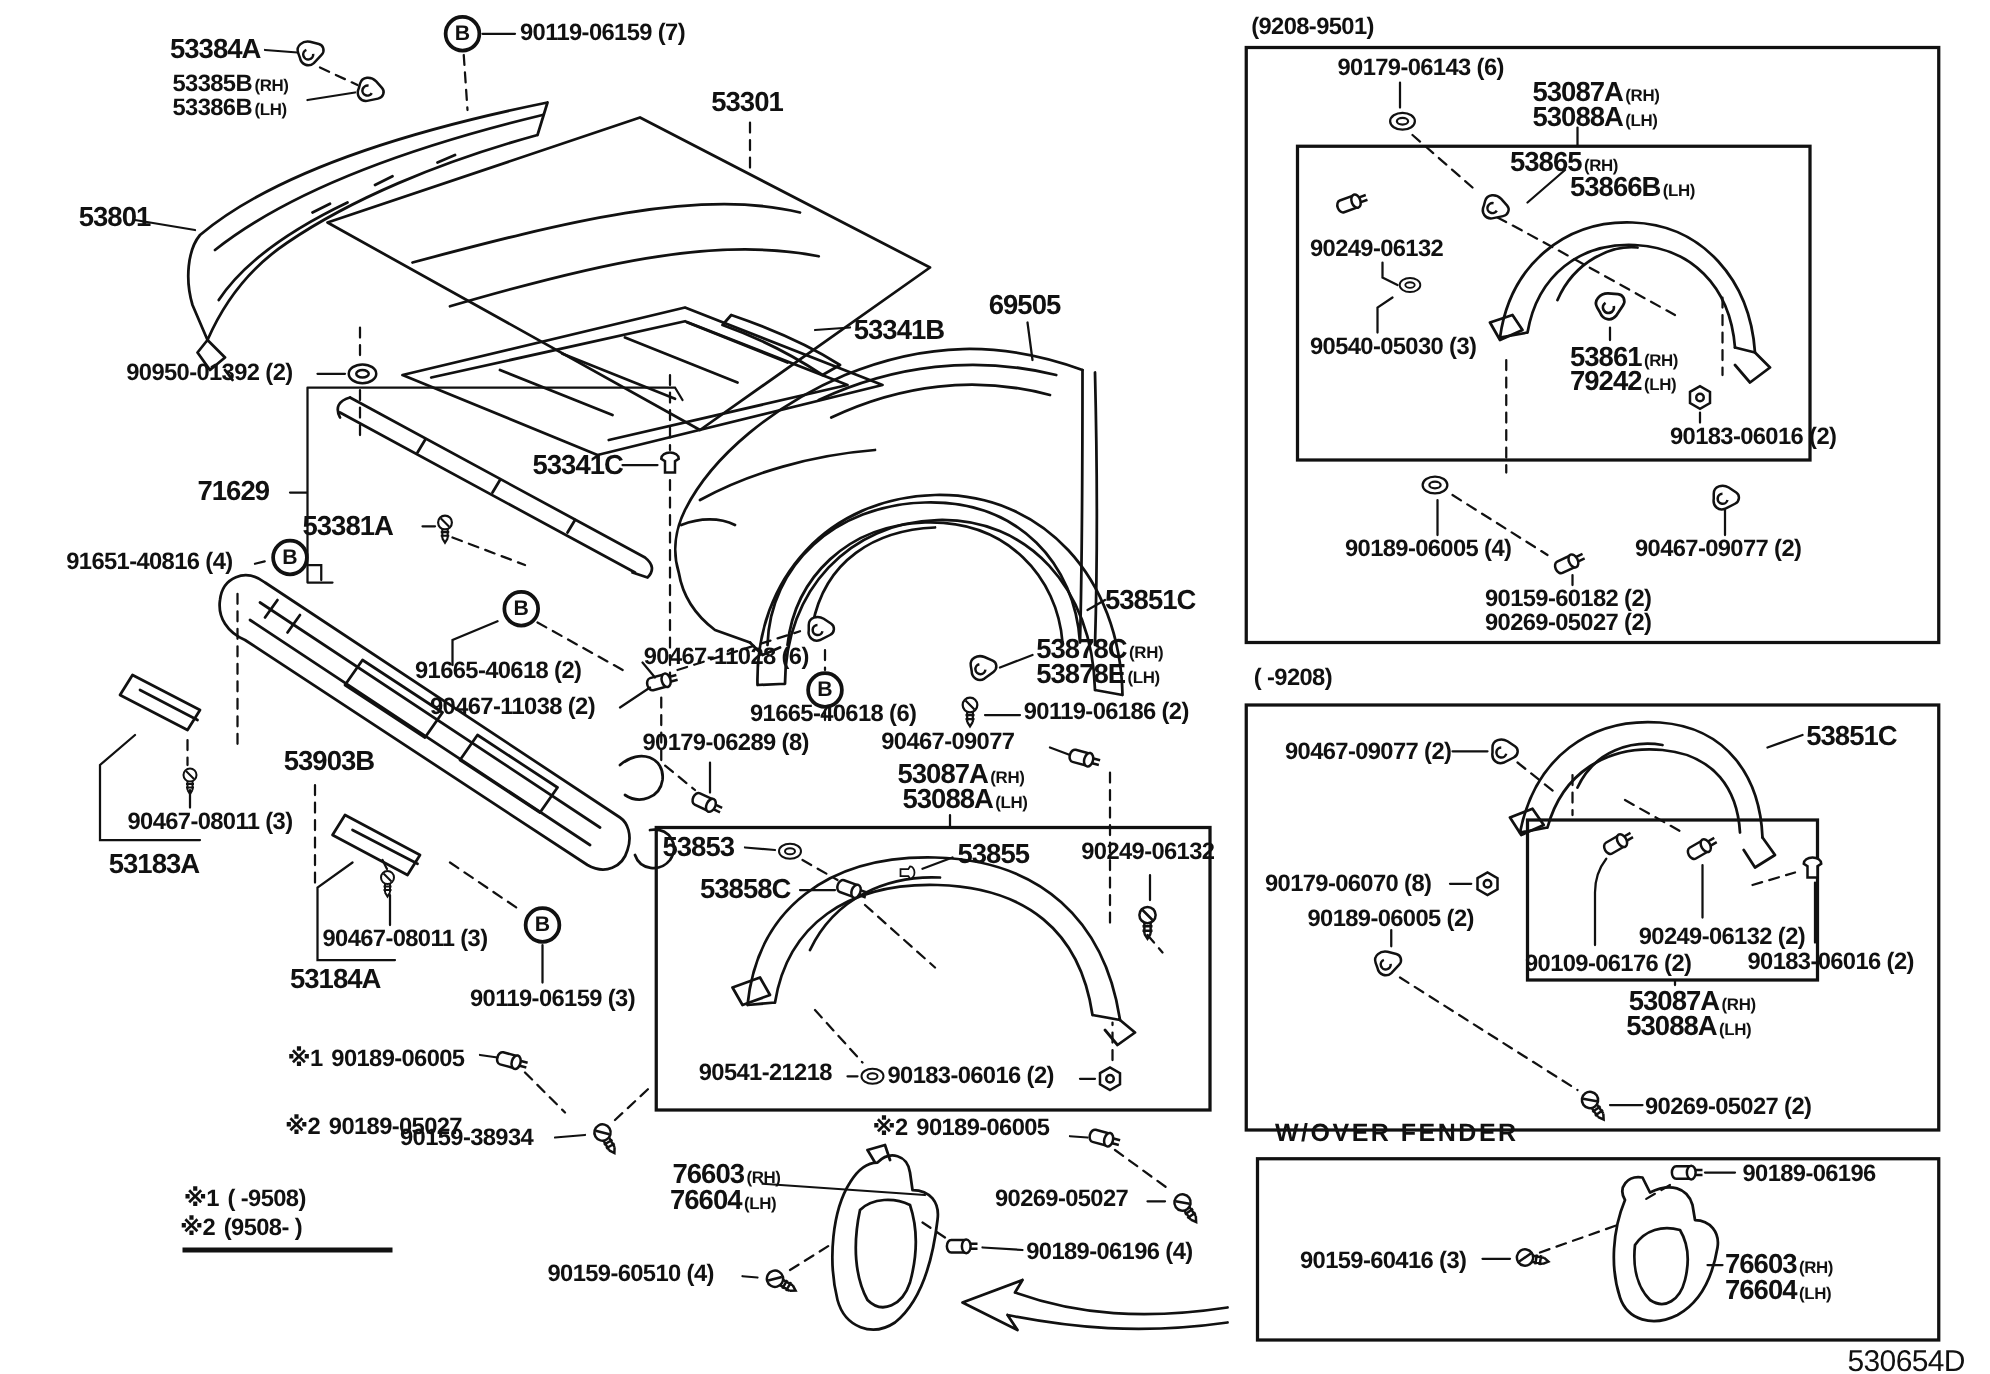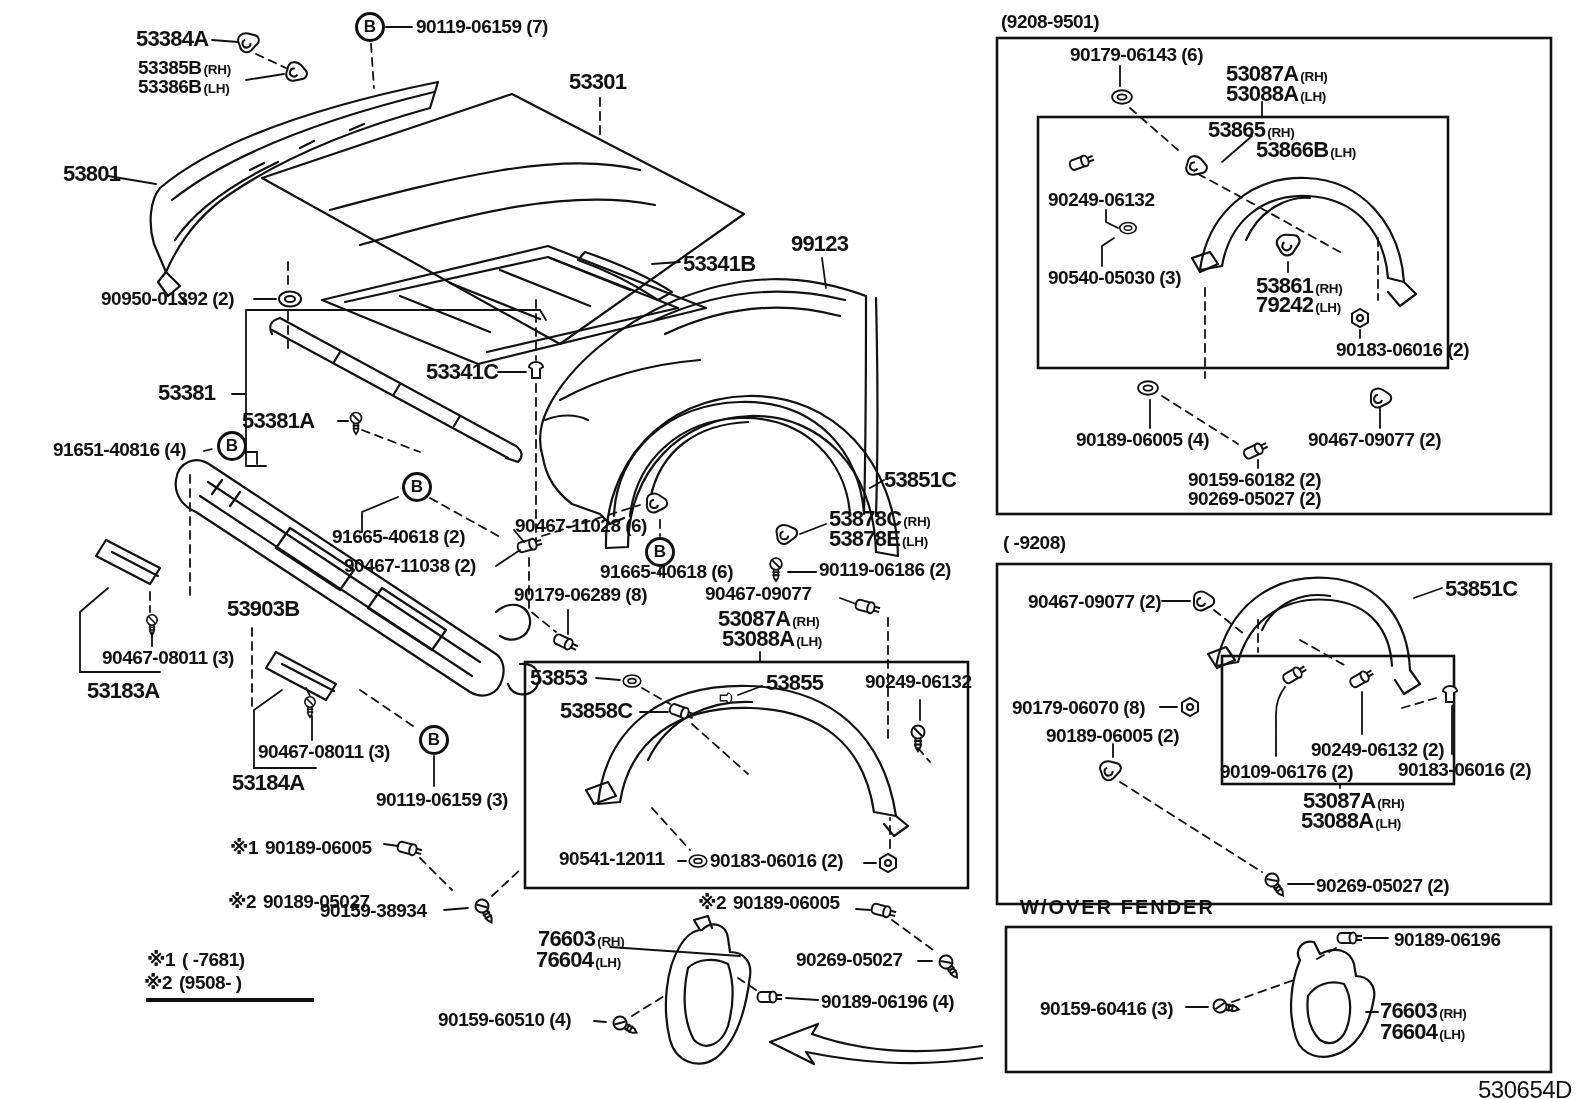--- a/index.html
+++ b/index.html
@@ -237,25 +237,25 @@
 <div class="bmark" style="left:645px;top:537px">B</div>
 <div class="bmark" style="left:419px;top:725px">B</div>
 
 <div class="lbl big" style="left:136px;top:28px">53384A</div>
 <div class="lbl" style="left:138px;top:58px"><span>53385B</span><span class="sub">(RH)</span></div>
 <div class="lbl" style="left:138px;top:77px"><span>53386B</span><span class="sub">(LH)</span></div>
 <div class="lbl" style="left:416px;top:17px">90119-06159 (7)</div>
 <div class="lbl big" style="left:569px;top:71px">53301</div>
 <div class="lbl big" style="left:63px;top:163px">53801</div>
 <div class="lbl" style="left:101px;top:289px">90950-01392 (2)</div>
-<div class="lbl big" style="left:158px;top:382px">53381</div>
+<div class="lbl big" style="left:158px;top:382px">71629</div>
 <div class="lbl big" style="left:242px;top:410px">53381A</div>
 <div class="lbl big" style="left:683px;top:253px">53341B</div>
 <div class="lbl big" style="left:426px;top:361px">53341C</div>
-<div class="lbl big" style="left:791px;top:233px">99123</div>
+<div class="lbl big" style="left:791px;top:233px">69505</div>
 <div class="lbl" style="left:53px;top:440px">91651-40816 (4)</div>
 <div class="lbl" style="left:332px;top:527px">91665-40618 (2)</div>
 <div class="lbl" style="left:515px;top:516px">90467-11028 (6)</div>
 <div class="lbl" style="left:344px;top:556px">90467-11038 (2)</div>
 <div class="lbl" style="left:600px;top:562px">91665-40618 (6)</div>
 <div class="lbl" style="left:819px;top:560px">90119-06186 (2)</div>
 <div class="lbl big" style="left:829px;top:508px"><span>53878C</span><span class="sub">(RH)</span></div>
 <div class="lbl big" style="left:829px;top:528px"><span>53878E</span><span class="sub">(LH)</span></div>
 <div class="lbl big" style="left:884px;top:469px">53851C</div>
 <div class="lbl" style="left:514px;top:585px">90179-06289 (8)</div>
@@ -268,30 +268,30 @@
 <div class="lbl" style="left:865px;top:672px">90249-06132</div>
 <div class="lbl big" style="left:227px;top:598px">53903B</div>
 <div class="lbl" style="left:102px;top:648px">90467-08011 (3)</div>
 <div class="lbl big" style="left:87px;top:680px">53183A</div>
 <div class="lbl" style="left:258px;top:742px">90467-08011 (3)</div>
 <div class="lbl big" style="left:232px;top:772px">53184A</div>
 <div class="lbl" style="left:376px;top:790px">90119-06159 (3)</div>
 <div class="lbl" style="left:230px;top:838px"><span class="pre">※1</span><span>90189-06005</span></div>
 <div class="lbl" style="left:228px;top:892px"><span class="pre">※2</span><span>90189-05027</span></div>
 <div class="lbl" style="left:320px;top:901px">90159-38934</div>
-<div class="lbl" style="left:559px;top:849px">90541-12011</div>
+<div class="lbl" style="left:559px;top:849px">90541-21218</div>
 <div class="lbl" style="left:710px;top:851px">90183-06016 (2)</div>
 <div class="lbl" style="left:698px;top:893px"><span class="pre">※2</span><span>90189-06005</span></div>
 <div class="lbl big" style="left:538px;top:928px"><span>76603</span><span class="sub">(RH)</span></div>
 <div class="lbl big" style="left:536px;top:949px"><span>76604</span><span class="sub">(LH)</span></div>
 <div class="lbl" style="left:796px;top:950px">90269-05027</div>
 <div class="lbl" style="left:821px;top:992px">90189-06196 (4)</div>
 <div class="lbl" style="left:438px;top:1010px">90159-60510 (4)</div>
 
-<div class="lbl" style="left:147px;top:950px"><span class="pre">※1</span><span>(      -7681)</span></div>
+<div class="lbl" style="left:147px;top:950px"><span class="pre">※1</span><span>(      -9508)</span></div>
 <div class="lbl" style="left:144px;top:973px"><span class="pre">※2</span><span>(9508-      )</span></div>
 <div class="rule" style="left:146px;top:998px;width:168px;height:4px"></div>
 
 <div class="lbl" style="left:1001px;top:12px">(9208-9501)</div>
 <div class="lbl" style="left:1070px;top:45px">90179-06143 (6)</div>
 <div class="lbl big" style="left:1226px;top:63px"><span>53087A</span><span class="sub">(RH)</span></div>
 <div class="lbl big" style="left:1226px;top:83px"><span>53088A</span><span class="sub">(LH)</span></div>
 <div class="lbl big" style="left:1208px;top:119px"><span>53865</span><span class="sub">(RH)</span></div>
 <div class="lbl big" style="left:1256px;top:139px"><span>53866B</span><span class="sub">(LH)</span></div>
 <div class="lbl" style="left:1048px;top:190px">90249-06132</div>

